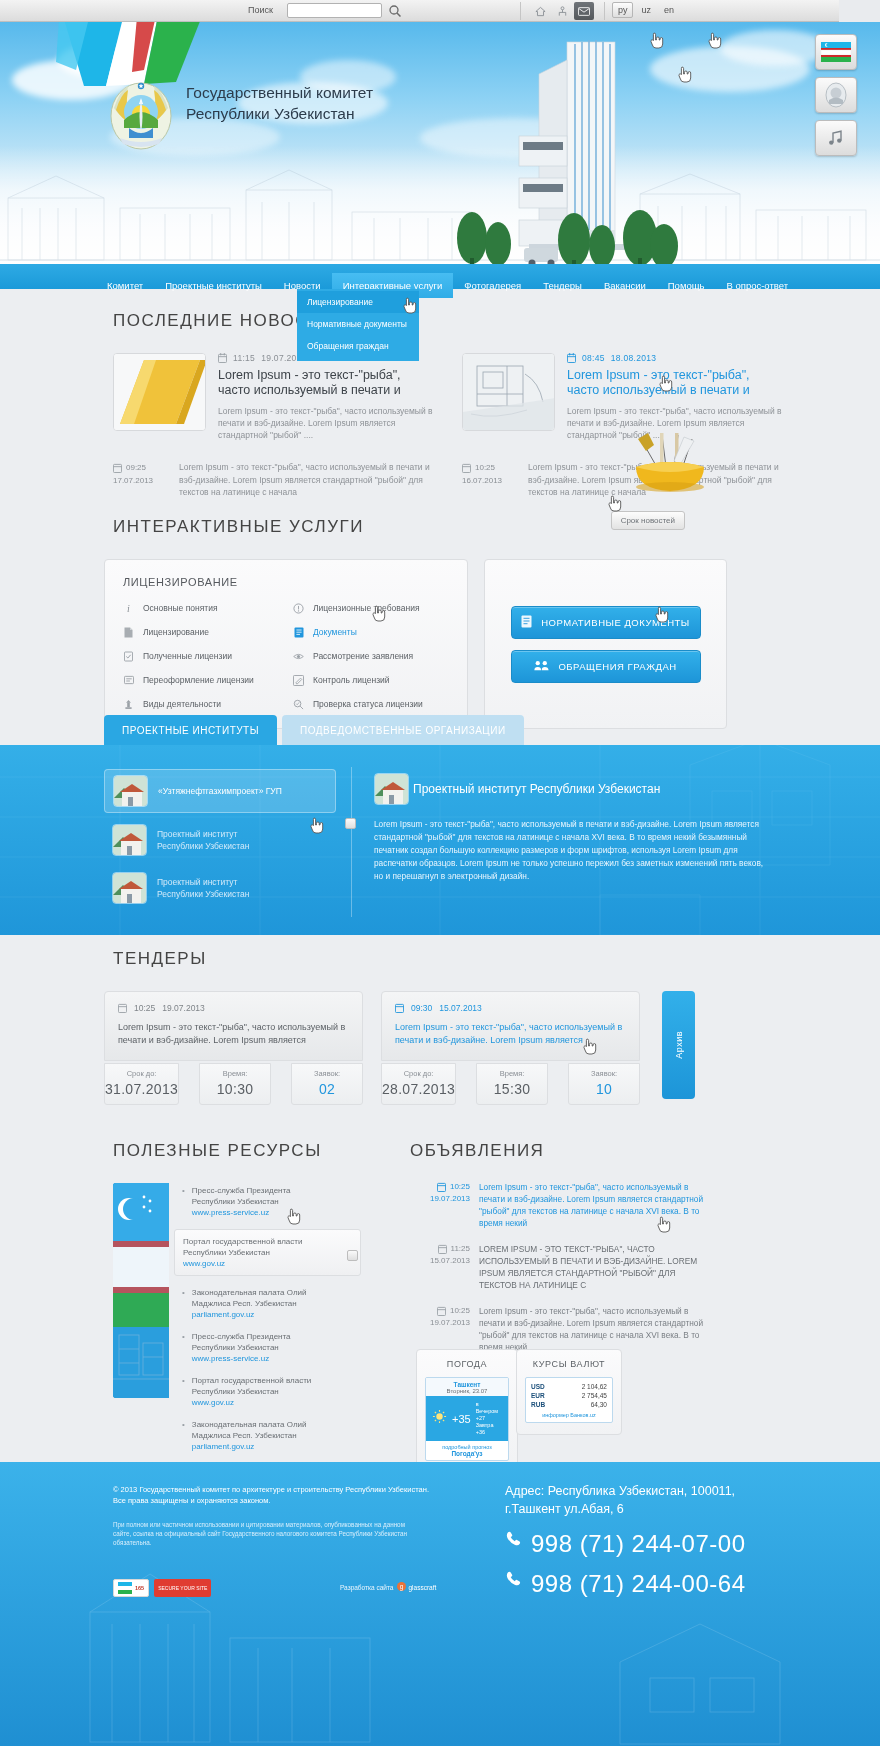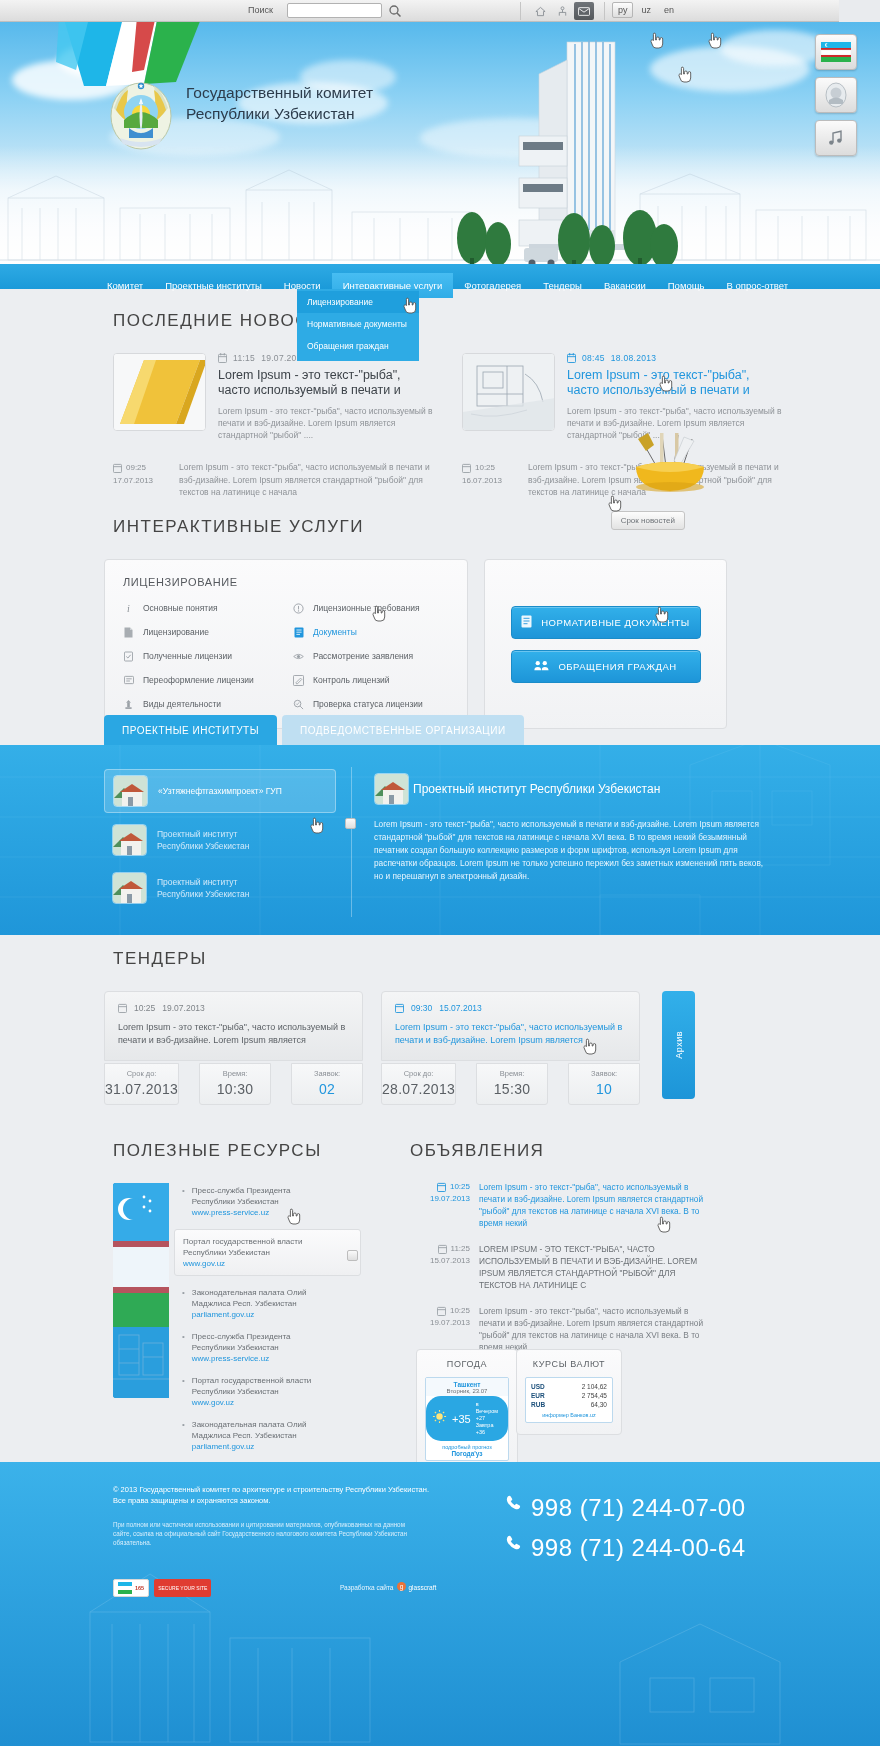--- a/index.html
+++ b/index.html
@@ -247,21 +247,21 @@
 
   
   .wbox { position: absolute; left: 416px; top: 1060px; width: 102px; }
   .cbox { position: absolute; left: 516px; top: 1060px; width: 106px; }
   .wc-card { background: linear-gradient(#fbfbfc,#f1f2f4); border: 1px solid #dcdee1; border-radius: 4px; padding: 9px 8px 11px; }
   .wc-card h4 { font-size: 9px; color: #5c6166; font-weight: 400; text-align: center; letter-spacing: .6px; }
   .wstrip { margin-top: 8px; border: 1px solid #bcd9ee; border-radius: 2px; overflow: hidden; background: #fff; }
   .wstrip .wtop { background: #f4f9fd; text-align: center; padding: 3px 0 2px; }
   .wstrip .wcity { font-size: 6.5px; color: #2196dd; font-weight: bold; }
   .wstrip .wday { font-size: 6px; color: #6a6f74; }
-  .wstrip .wmid { background: #2aa7e3; color: #fff; display: flex; align-items: center; gap: 5px; padding: 5px 6px; border-radius: 15px; }
+  .wstrip .wmid { background: #2aa7e3; color: #fff; display: flex; align-items: center; gap: 5px; padding: 5px 6px; }
   .wstrip .wtemp { font-size: 11px; }
   .wstrip .wnote { font-size: 5.5px; line-height: 7px; }
   .wstrip .wfoot { text-align: center; padding: 3px 0; }
   .wstrip .wlink { font-size: 5.5px; color: #2196dd; }
   .wstrip .wbrand { font-size: 6.5px; color: #2196dd; font-weight: bold; }
   .ctable { margin-top: 8px; border: 1px solid #bcd9ee; border-radius: 2px; background: #fff; padding: 4px 5px; }
   .crow { display: flex; justify-content: space-between; font-size: 6.5px; color: #444; line-height: 9px; }
   .crow .cc { color: #1b4f7a; font-weight: bold; }
   .cfoot { text-align: center; font-size: 5.5px; color: #2196dd; padding-top: 3px; }
 
@@ -1130,20 +1130,24 @@
       <span style="display:inline-flex;align-items:center;gap:2px">
         <span><svg width="9" height="9" viewBox="0 0 10 10">
               <circle cx="5" cy="5" r="5" fill="#e8733a"></circle>
               <text x="3" y="7.5" font-size="7" fill="#fff" font-family="Liberation Sans, sans-serif">g</text>
             </svg></span>
         <span style="color:#fff">glasscraft</span>
       </span>
     </div>
 
     <div class="f-right">
+      <div class="f-addr">
+        <div>Адрес: Республика Узбекистан, 100011,</div>
+        <div>г.Ташкент ул.Абая, 6</div>
+      </div>
       <div class="f-phone">
         <span>
           <svg width="17" height="17" viewBox="0 0 18 18">
               <path d="M3.2 2.4 q2-1.4 3 .4 l1.3 2.3 q.5 1-.5 1.7 l-1 .7 q1.3 3 4.3 4.5 l.7-1 q.7-1 1.7-.5 l2.3 1.3 q1.8 1 .4 3 q-1.6 2.2-4.6 1 Q6 14 3 9.3 Q.8 5.6 3.2 2.4z" fill="#fff"></path>
             </svg>
         </span>
         <span class="num">998 (71) 244-07-00</span>
       </div>
       <div class="f-phone">
         <span>

